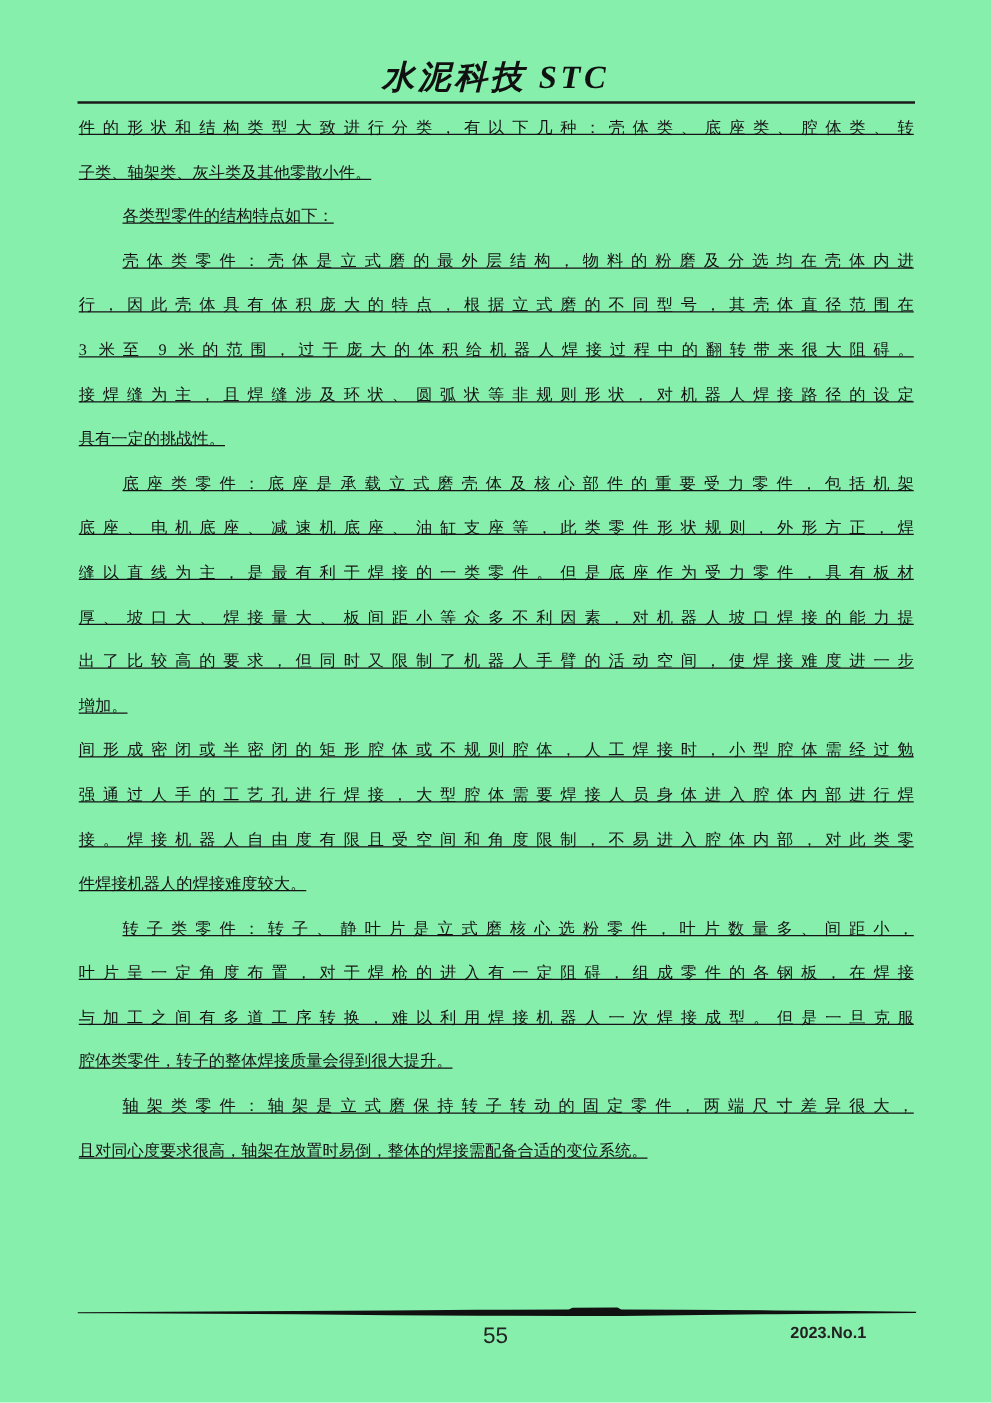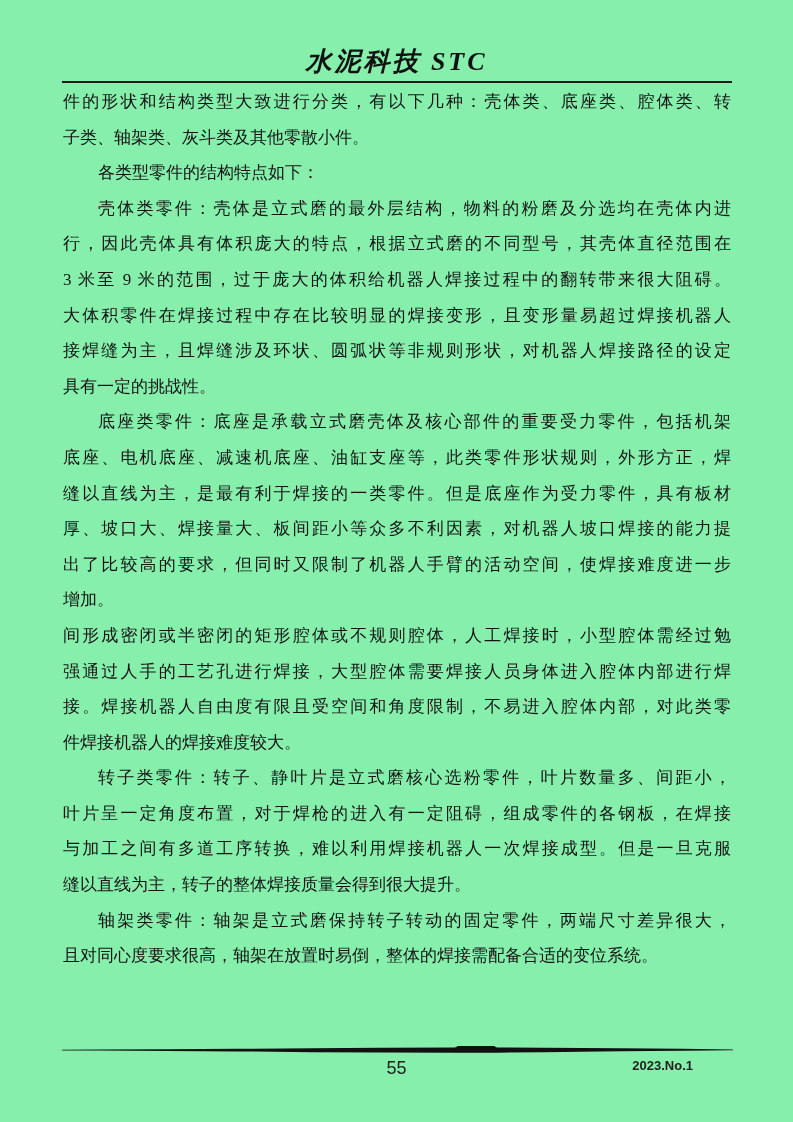--- a/index.html
+++ b/index.html
@@ -45,26 +45,27 @@
   .document-body {
     position: absolute;
     top: 84px;
     left: 63px;
     width: 668px;
   }
   .paragraph { margin: 0; padding: 0; }
   .text-line {
     height: 35.6px;
     line-height: 35.6px;
-    font-size: 17px;
+    font-size: 13px;
     text-align: justify;
     text-align-last: justify;
     text-justify: inter-character;
     white-space: nowrap;
     color: #141414;
+    text-decoration: underline;
   }
   .text-line.para-last {
     text-align-last: left;
   }
   .text-line.para-first.indented {
     text-indent: 35px;
   }
   
   .footer-rule {
     position: absolute;
@@ -109,21 +110,20 @@
         <div class="text-line para-first">件的形状和结构类型大致进行分类，有以下几种：壳体类、底座类、腔体类、转</div>
         <div class="text-line para-last">子类、轴架类、灰斗类及其他零散小件。</div>
       </div>
       <div class="paragraph">
         <div class="text-line para-first para-last indented">各类型零件的结构特点如下：</div>
       </div>
       <div class="paragraph">
         <div class="text-line para-first indented">壳体类零件：壳体是立式磨的最外层结构，物料的粉磨及分选均在壳体内进</div>
         <div class="text-line indented">行，因此壳体具有体积庞大的特点，根据立式磨的不同型号，其壳体直径范围在</div>
         <div class="text-line indented">3 米至 9 米的范围，过于庞大的体积给机器人焊接过程中的翻转带来很大阻碍。</div>
-        <div class="text-line indented">大体积零件在焊接过程中存在比较明显的焊接变形，且变形量易超过焊接机器人</div>
         <div class="text-line indented">接焊缝为主，且焊缝涉及环状、圆弧状等非规则形状，对机器人焊接路径的设定</div>
         <div class="text-line para-last indented">具有一定的挑战性。</div>
       </div>
       <div class="paragraph">
         <div class="text-line para-first indented">底座类零件：底座是承载立式磨壳体及核心部件的重要受力零件，包括机架</div>
         <div class="text-line indented">底座、电机底座、减速机底座、油缸支座等，此类零件形状规则，外形方正，焊</div>
         <div class="text-line indented">缝以直线为主，是最有利于焊接的一类零件。但是底座作为受力零件，具有板材</div>
         <div class="text-line indented">厚、坡口大、焊接量大、板间距小等众多不利因素，对机器人坡口焊接的能力提</div>
         <div class="text-line indented">出了比较高的要求，但同时又限制了机器人手臂的活动空间，使焊接难度进一步</div>
         <div class="text-line para-last indented">增加。</div>
@@ -131,21 +131,21 @@
       <div class="paragraph">
         <div class="text-line indented">间形成密闭或半密闭的矩形腔体或不规则腔体，人工焊接时，小型腔体需经过勉</div>
         <div class="text-line indented">强通过人手的工艺孔进行焊接，大型腔体需要焊接人员身体进入腔体内部进行焊</div>
         <div class="text-line indented">接。焊接机器人自由度有限且受空间和角度限制，不易进入腔体内部，对此类零</div>
         <div class="text-line para-last indented">件焊接机器人的焊接难度较大。</div>
       </div>
       <div class="paragraph">
         <div class="text-line para-first indented">转子类零件：转子、静叶片是立式磨核心选粉零件，叶片数量多、间距小，</div>
         <div class="text-line indented">叶片呈一定角度布置，对于焊枪的进入有一定阻碍，组成零件的各钢板，在焊接</div>
         <div class="text-line indented">与加工之间有多道工序转换，难以利用焊接机器人一次焊接成型。但是一旦克服</div>
-        <div class="text-line para-last indented">缝以直线为主，转子的整体焊接质量会得到很大提升。</div>
+        <div class="text-line para-last indented">腔体类零件，转子的整体焊接质量会得到很大提升。</div>
       </div>
       <div class="paragraph">
         <div class="text-line para-first indented">轴架类零件：轴架是立式磨保持转子转动的固定零件，两端尺寸差异很大，</div>
         <div class="text-line para-last indented">且对同心度要求很高，轴架在放置时易倒，整体的焊接需配备合适的变位系统。</div>
       </div>
     </div>
 
   <svg class="footer-rule" viewBox="0 0 671 11" preserveAspectRatio="none">
     <path d="M0,4.8 L35,4.5 L105,4.2 L175,3.8 L250,3.3 L320,2.8 L393,2.6
              L396,1.1 L432,1.0 L435,2.5 L482,2.7 L558,3.3 L620,3.8 L671,4.4

